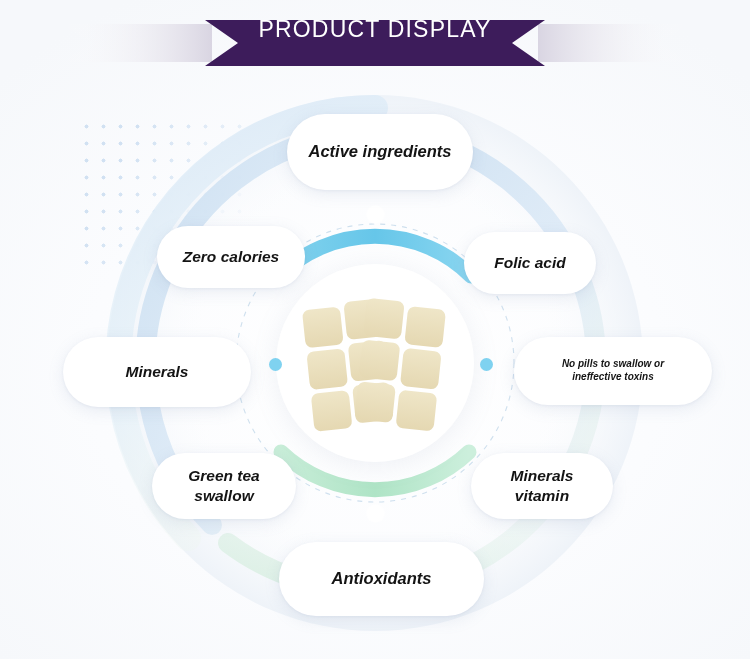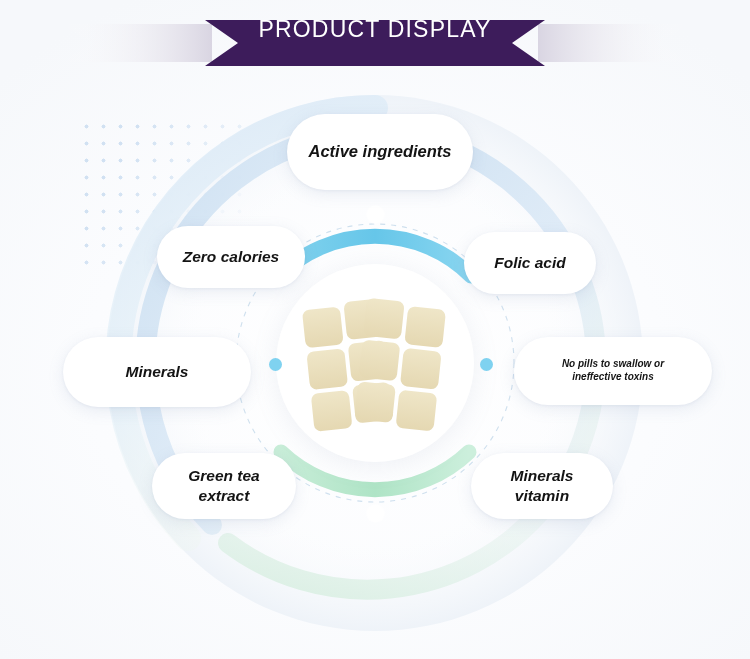--- a/index.html
+++ b/index.html
@@ -271,22 +271,25 @@
     <span class="txt">Minerals</span>
   </div>
 
   <div class="label-card" id="card-nopills">
     <span class="txt">No pills to swallow or
 ineffective toxins</span>
   </div>
 
   <div class="label-card" id="card-greentea">
     <span class="txt">Green tea
-extract</span>
+swallow</span>
   </div>
 
   <div class="label-card" id="card-compound">
     <span class="txt">Minerals
 vitamin</span>
   </div>
 
+  <div class="label-card" id="card-antiox">
+    <span class="txt">Antioxidants</span>
+  </div>
 
 </div>
 
 </body></html>

